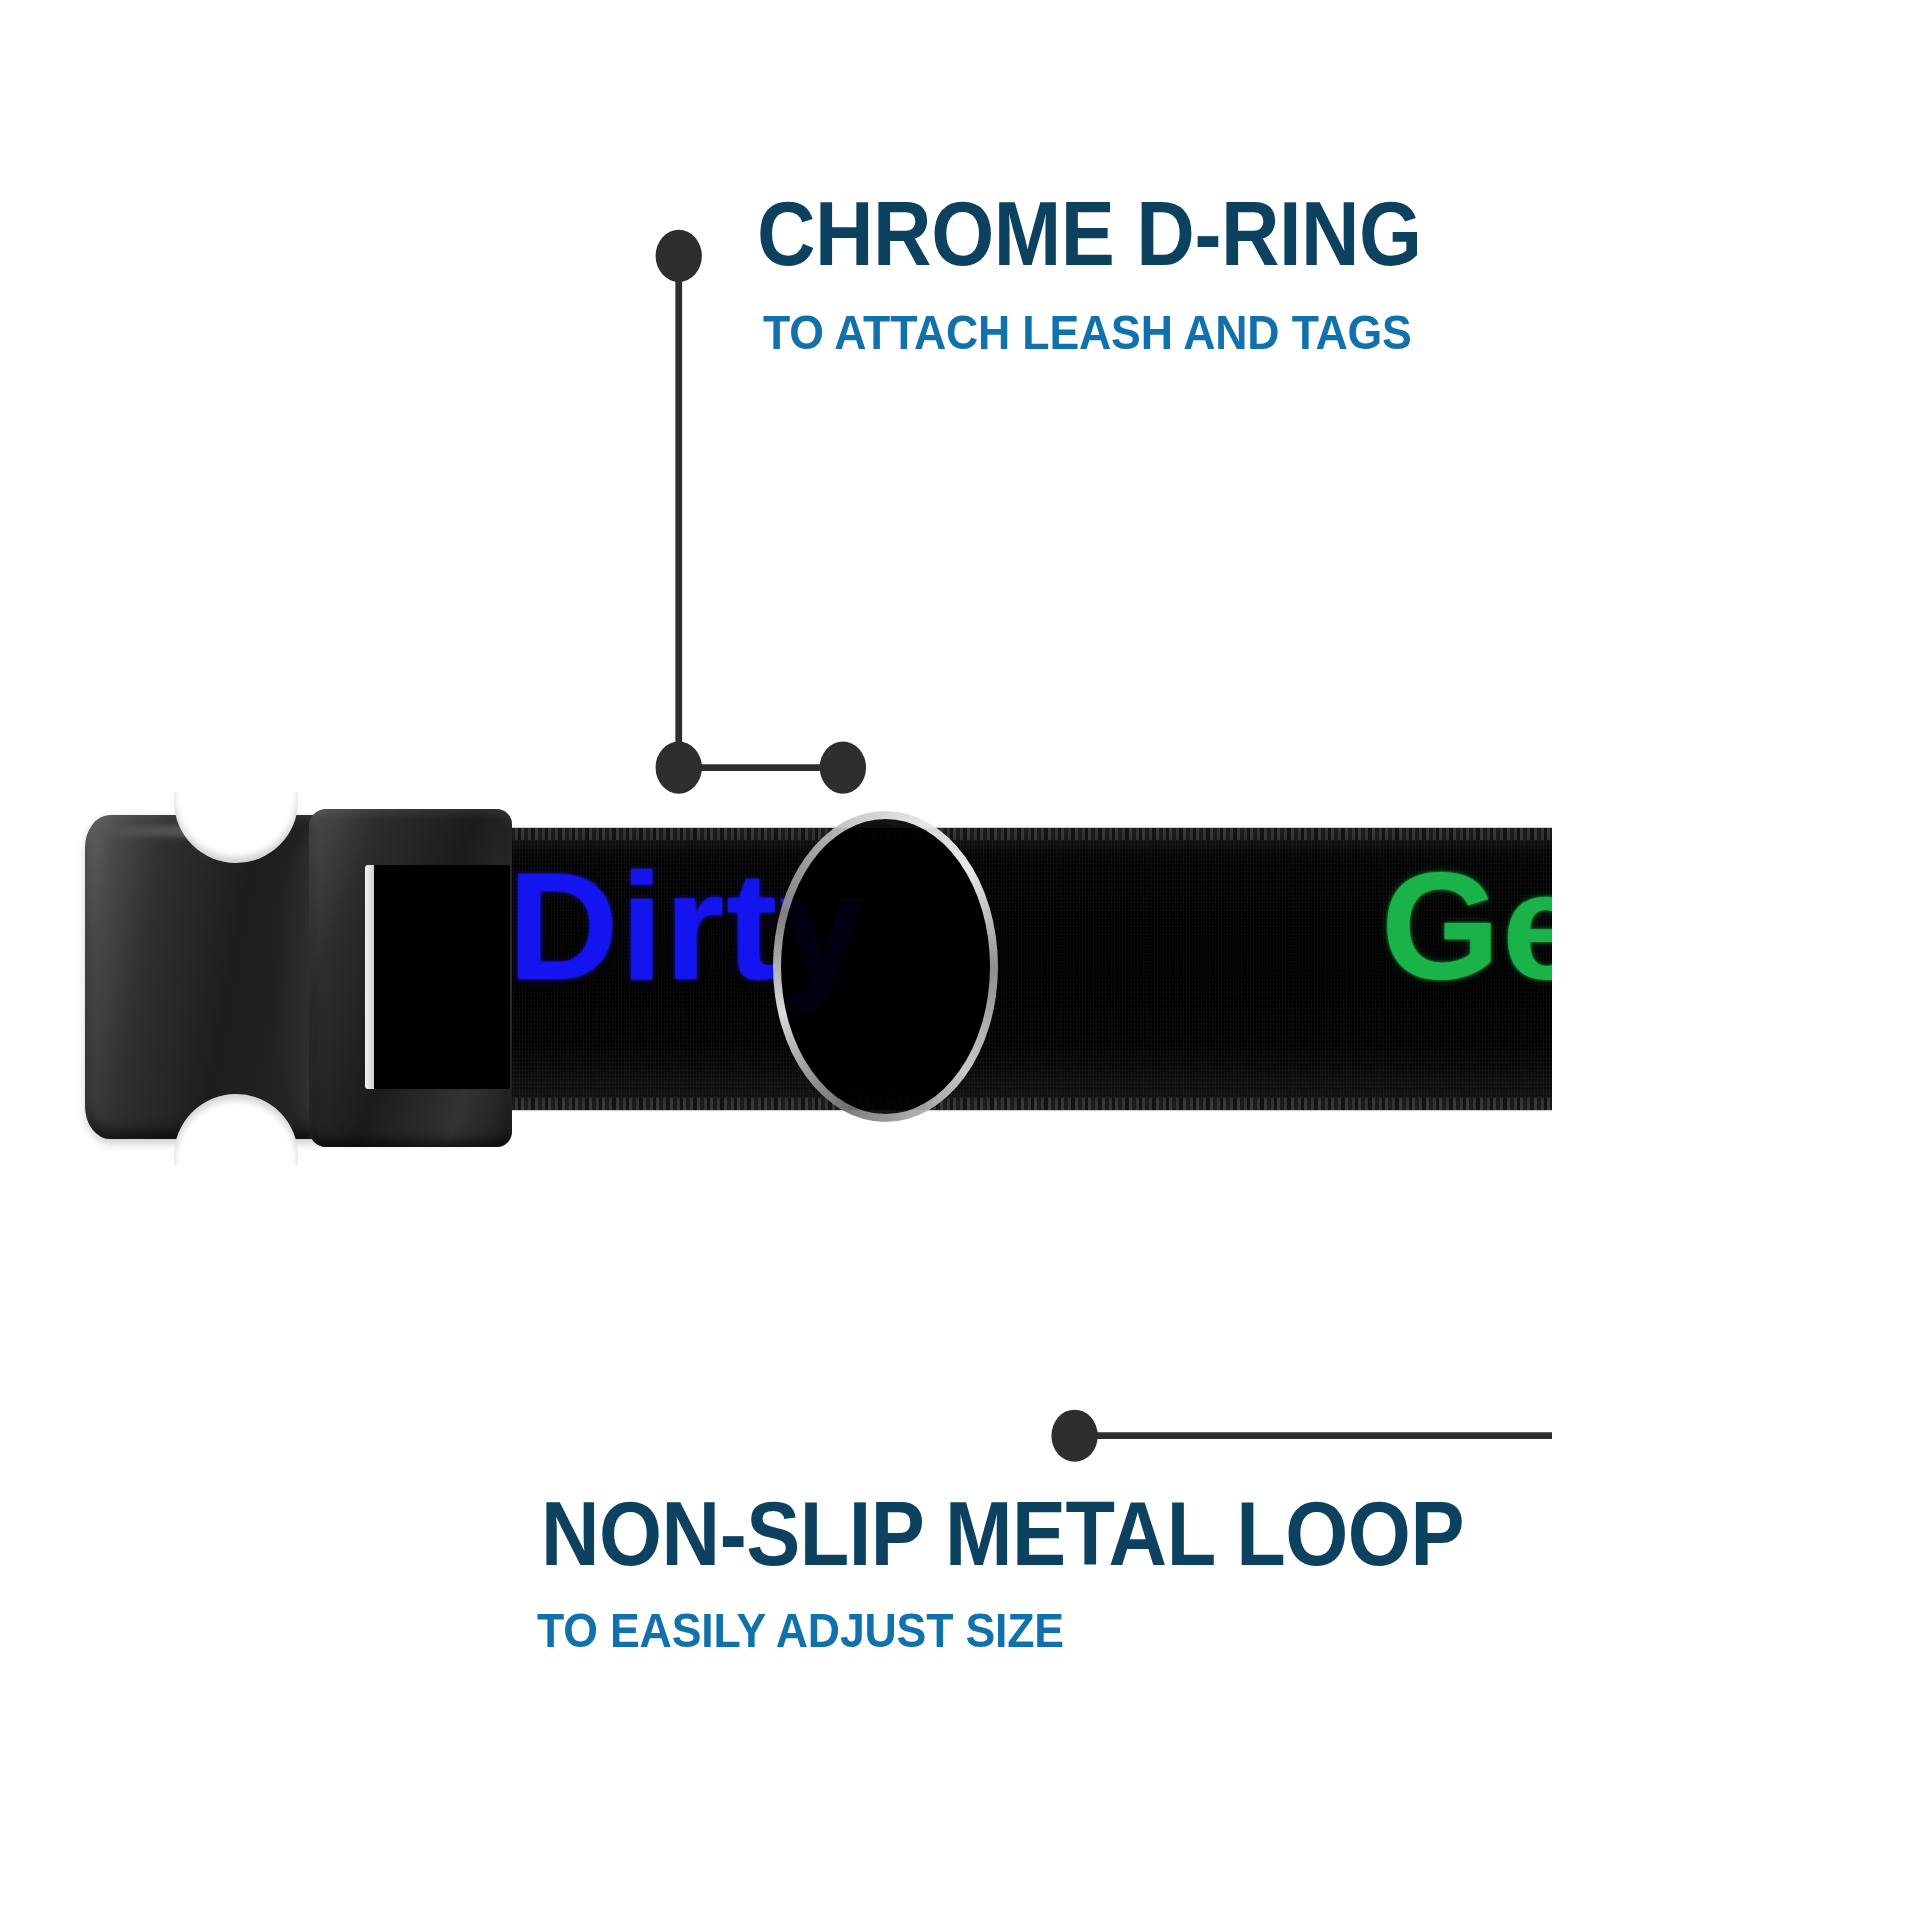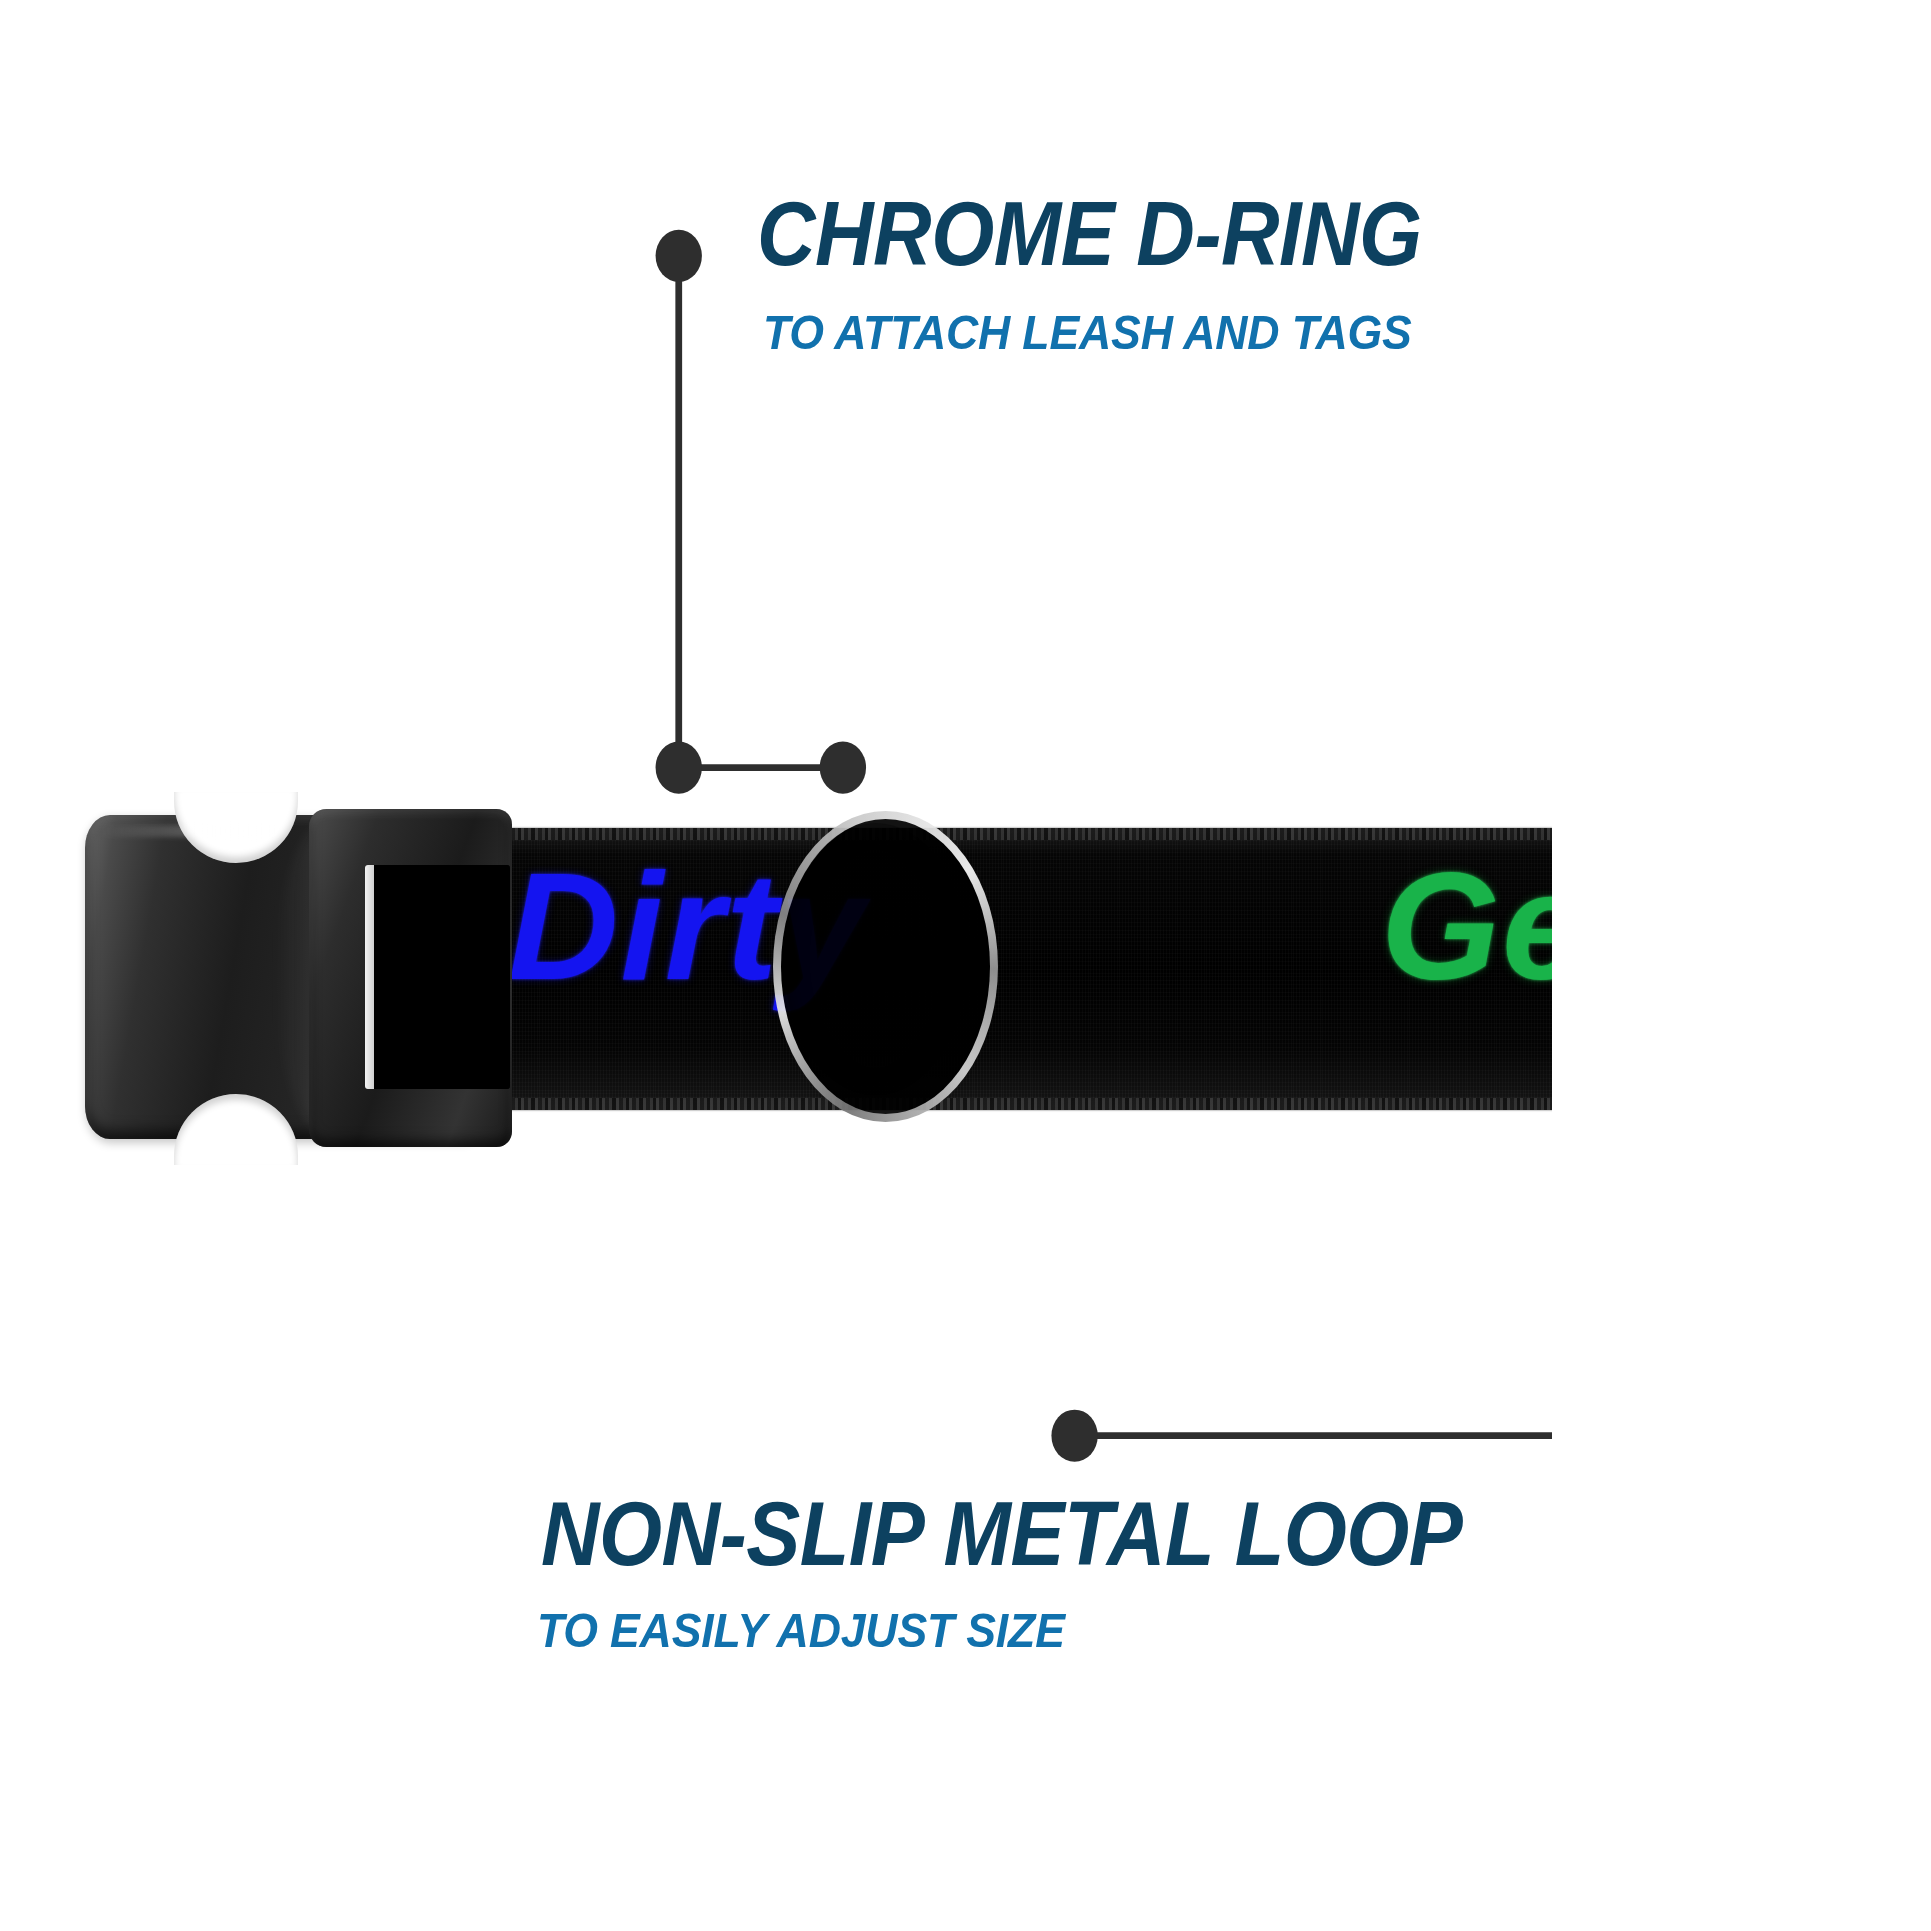--- a/index.html
+++ b/index.html
@@ -8,21 +8,20 @@
     padding: 0;
     background: #ffffff;
   }
   #stage {
     position: relative;
     width: 1552px;
     height: 1931px;
     background: #ffffff;
     overflow: hidden;
     font-family: "Liberation Sans", sans-serif;
-    font-style: italic;
     -webkit-font-smoothing: antialiased;
   }
 
   
   .callout-title {
     position: absolute;
     font-family: "Liberation Sans", sans-serif;
     font-weight: bold;
     color: #0d4160;
     letter-spacing: -0.5px;

